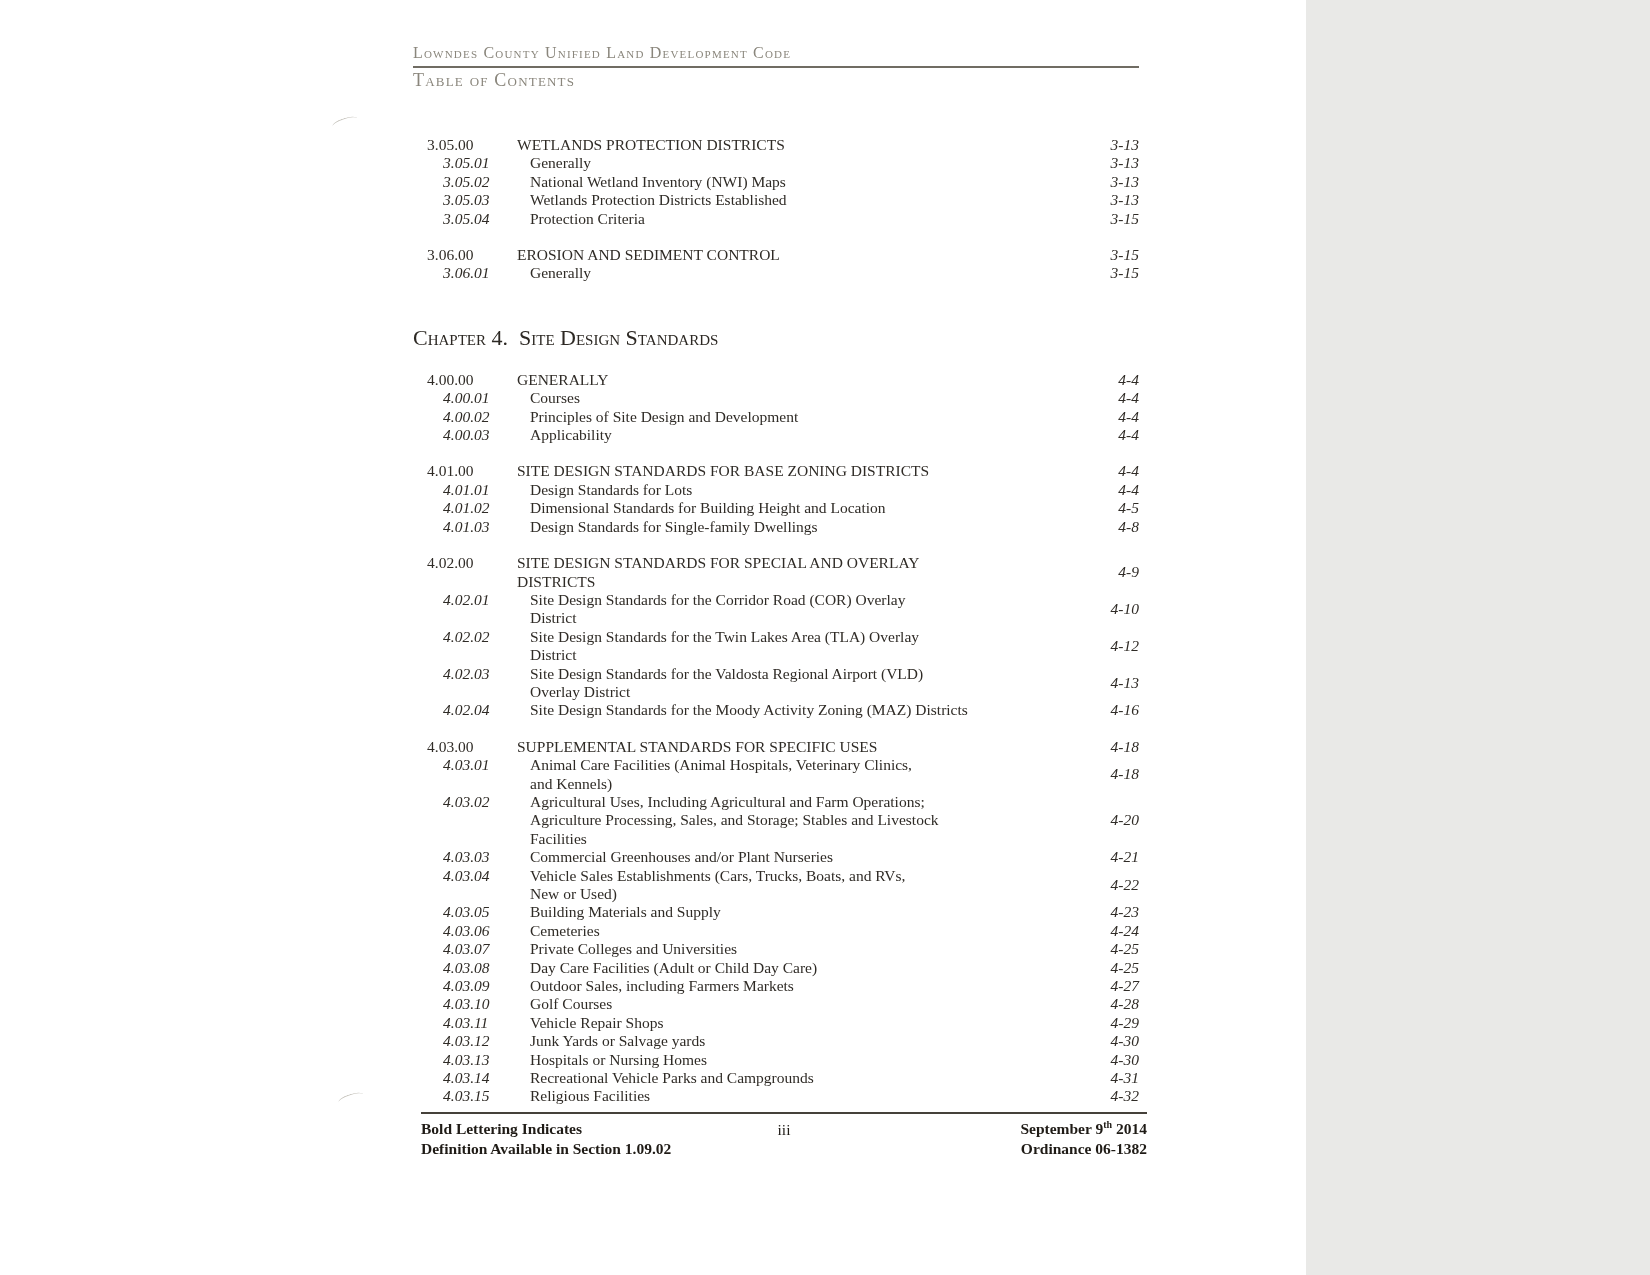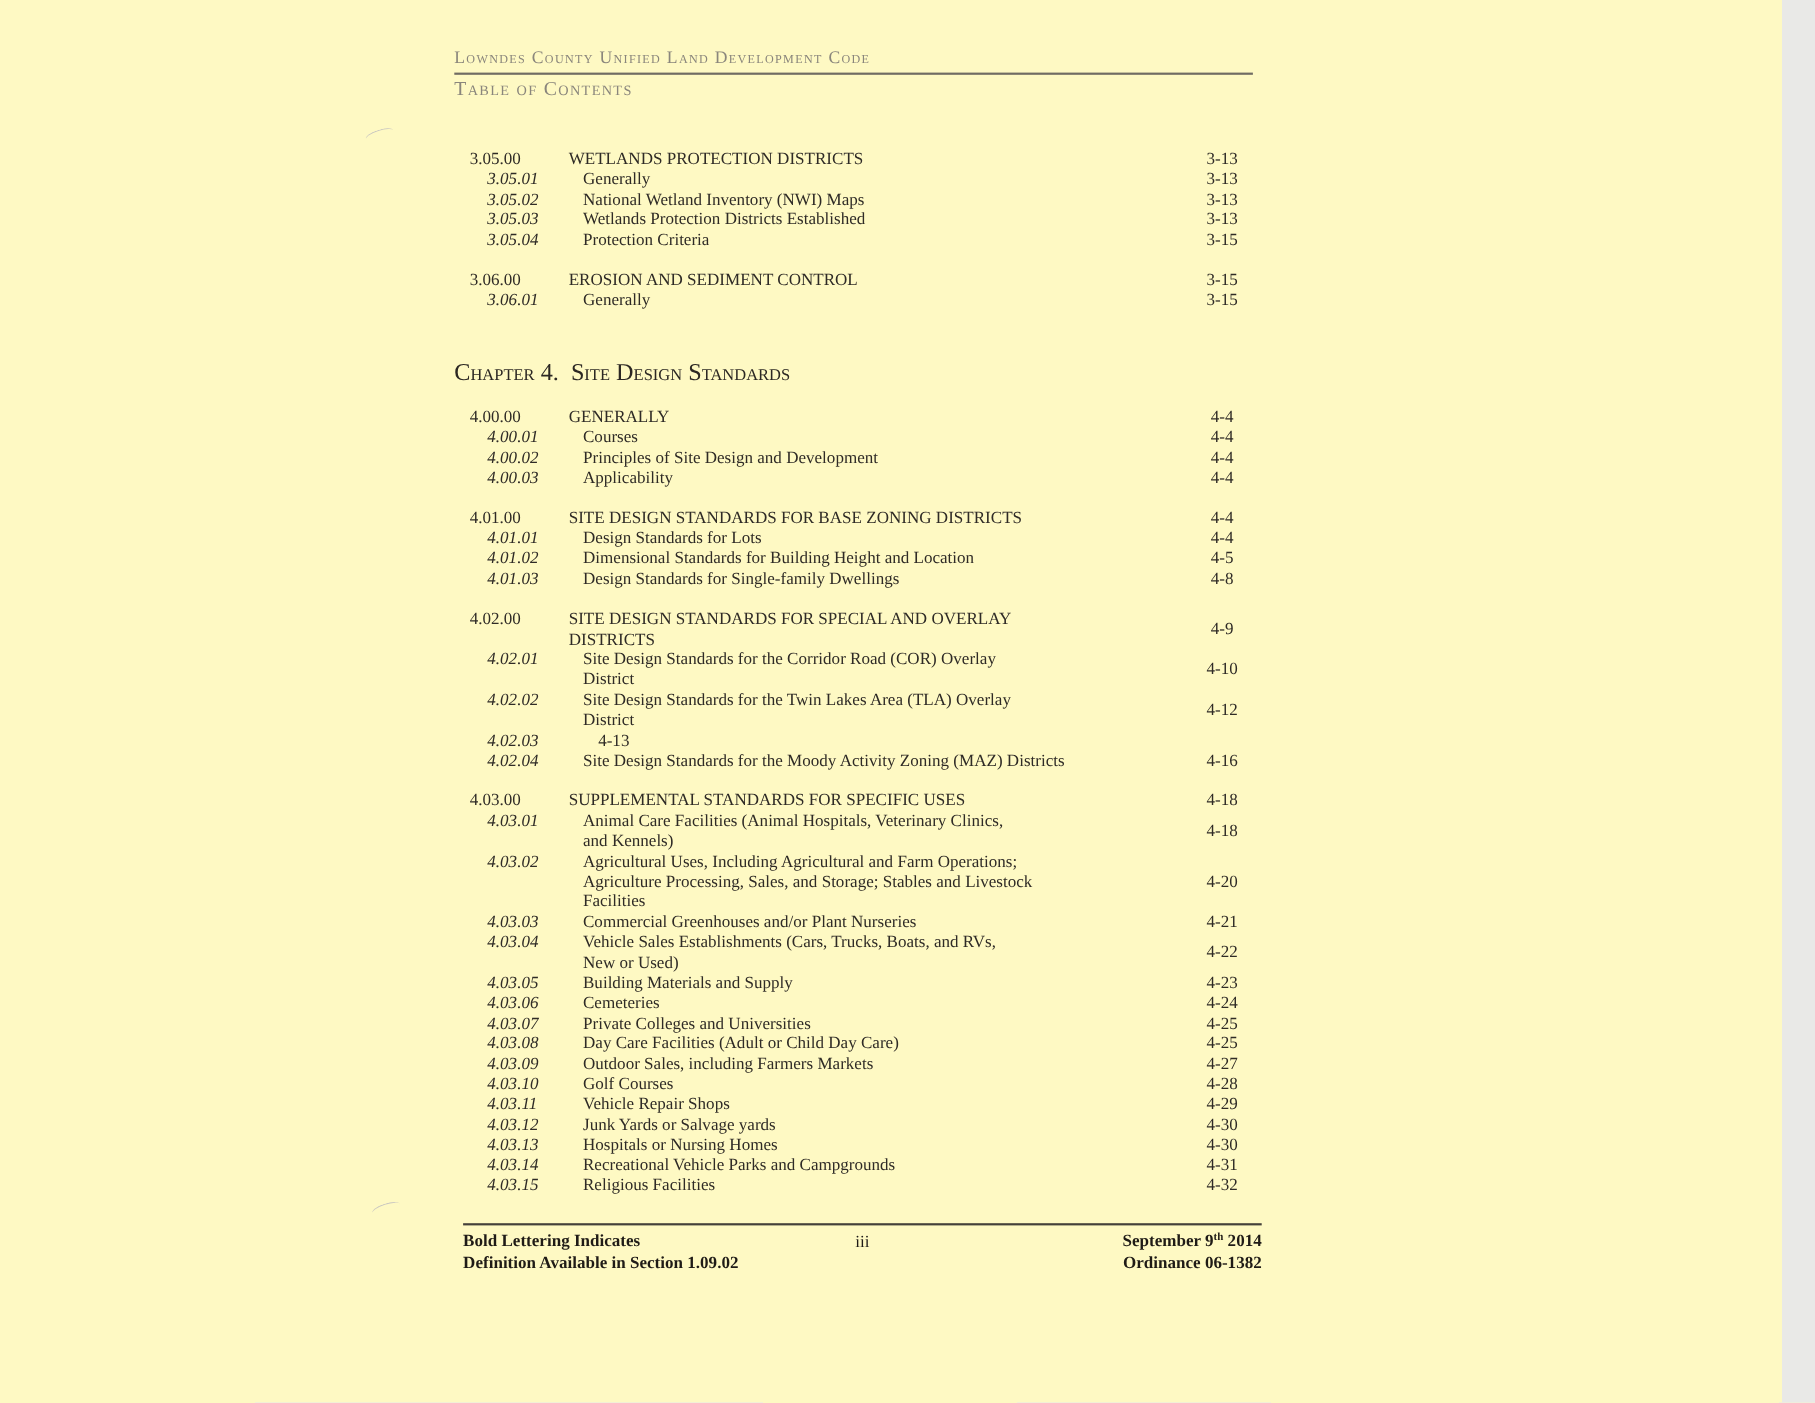--- a/index.html
+++ b/index.html
@@ -2,23 +2,23 @@
 <html><head>
 <meta charset="utf-8">
 <style>
   html, body {
     margin: 0;
     padding: 0;
     background: #e9e9e7;
   }
   .page {
     position: relative;
-    width: 1620px;
+    width: 1306px;
     height: 1275px;
-    background: #fef9c3;
+    background: #ffffff;
     font-family: "Liberation Serif", "DejaVu Serif", serif;
     color: #2f2b26;
     overflow: hidden;
   }
   .content {
     position: absolute;
     left: 413px;
     top: 44px;
     width: 726px;
   }
@@ -44,21 +44,21 @@
   .toc-block { margin-top: 46px; font-size: 15.5px; }
   .row {
     display: flex;
     align-items: flex-start;
     line-height: 18.4px;
   }
   .row.gap { margin-top: 18px; }
   .num { flex: 0 0 90px; white-space: nowrap; margin-left: 14px; }
   .row.lvl1 .num { margin-left: 30px; flex-basis: 87px; font-style: italic; }
   .title { flex: 1 1 auto; white-space: pre-line; padding-right: 26px; }
-  .pageno { flex: 0 0 56px; text-align: center; align-self: center; white-space: nowrap; }
+  .pageno { flex: 0 0 56px; text-align: right; align-self: center; white-space: nowrap; font-style: italic; }
   
   .chapter {
     font-variant: small-caps;
     font-size: 22px;
     line-height: 26px;
     margin: 42px 0 20px 0;
     color: #2c2823;
   }
   
   .footer {
@@ -216,20 +216,22 @@
 
         <div class="row lvl1">
           <span class="num">4.02.02</span>
           <span class="title">Site Design Standards for the Twin Lakes Area (TLA) Overlay
 District</span>
           <span class="pageno">4-12</span>
         </div>
 
         <div class="row lvl1">
           <span class="num">4.02.03</span>
+          <span class="title">Site Design Standards for the Valdosta Regional Airport (VLD)
+Overlay District</span>
           <span class="pageno">4-13</span>
         </div>
 
         <div class="row lvl1">
           <span class="num">4.02.04</span>
           <span class="title">Site Design Standards for the Moody Activity Zoning (MAZ) Districts</span>
           <span class="pageno">4-16</span>
         </div>
 
         <div class="row lvl0 gap">

